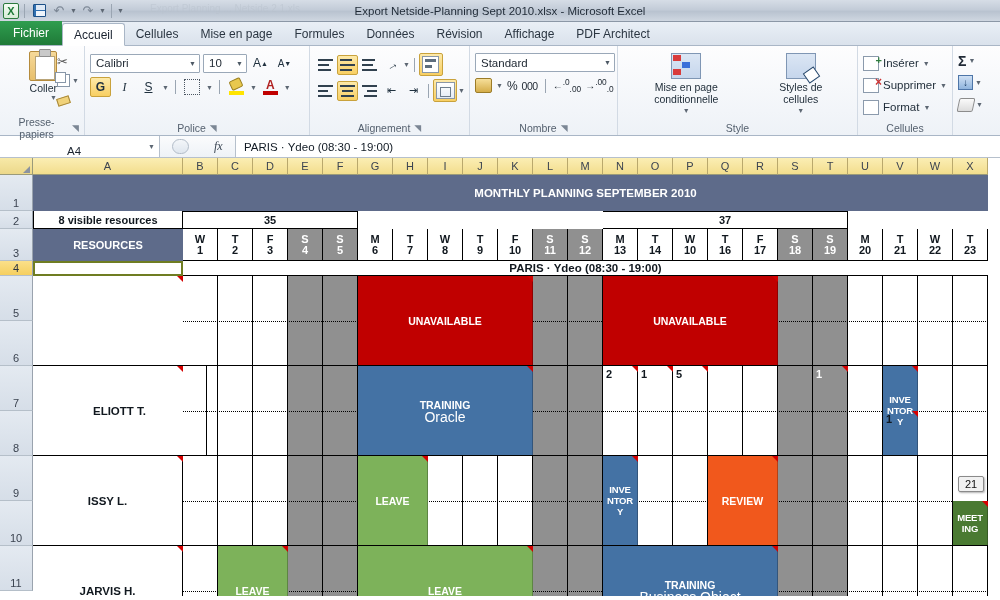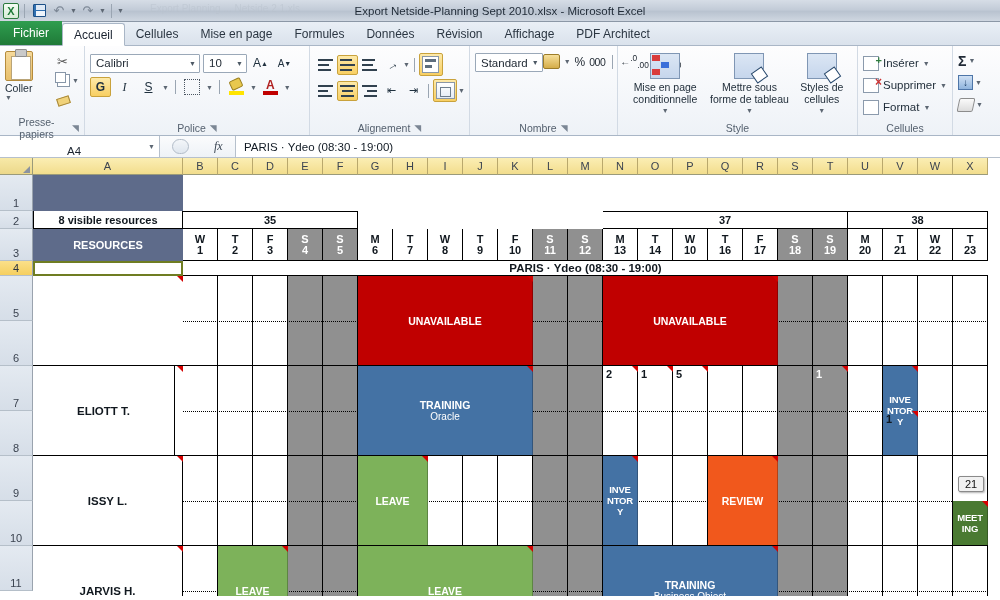--- a/index.html
+++ b/index.html
@@ -63,21 +63,21 @@
   }
   .grp{ position:relative; height:100%; padding:2px 5px 0; display:flex; flex-direction:column;}
   .grp + .grp{ border-left:1px solid #d2dae4; }
   .grp-body{ flex:1; display:flex; align-items:flex-start; padding-top:3px; }
   .grp-label{
     height:14px;font-size:10.5px;color:#55616f;text-align:center;
     display:flex;align-items:center;justify-content:center;gap:4px;
   }
   .dlg{ font-size:9px;color:#7b8694; }
 
-  .bigbtn{ width:52px;display:flex;flex-direction:column;align-items:flex-start;font-size:10.5px;color:#23303c;}
+  .bigbtn{ width:52px;display:flex;flex-direction:column;align-items:flex-end;font-size:10.5px;color:#23303c;}
   .paste-ic{
     width:28px;height:30px;background:linear-gradient(#f6d99a,#e8bf6b);
     border:1px solid #b58b3c;border-radius:2px;position:relative;margin-bottom:1px;
   }
   .paste-ic:before{content:"";position:absolute;left:5px;top:4px;width:18px;height:22px;background:#fff;border:1px solid #b9a478;}
   .paste-ic:after{content:"";position:absolute;left:9px;top:-3px;width:10px;height:6px;background:#c9c9c9;border:1px solid #8e8e8e;border-radius:1px;}
   .mini-col{ display:flex;flex-direction:column;gap:2px;padding-top:2px; }
   .mini{ display:flex;align-items:center;gap:2px;font-size:11px;height:17px; }
 
   .scissors{width:14px;height:14px;color:#5a5a5a;font-size:13px;line-height:13px;}
@@ -222,21 +222,21 @@
     position:absolute; display:flex; align-items:center; justify-content:center;
     font-size:11.5px; font-weight:bold; color:#11181f;
     border-right:1px solid #000; background:#fff;
   }
   .blk{
     position:absolute; display:flex; flex-direction:column;
     align-items:center; justify-content:center; text-align:center;
     color:#fff; font-size:10.5px; font-weight:bold; line-height:12px;
     border-right:1px solid rgba(0,0,0,.25);
   }
-  .blk .sub{ font-weight:normal; font-size:10px; }
+  .blk .sub{ font-weight:normal; font-size:14px; }
   .blk.narrow{ font-size:9.5px; line-height:11px; letter-spacing:-.2px;}
   .cmt{ position:absolute; width:0;height:0; border-top:6px solid #d40000; border-left:6px solid transparent; }
   .num{ position:absolute; font-size:11px; font-weight:bold; color:#11181f; }
   .num.w{ color:#fff; }
   .tip{
     position:absolute; background:#f1f1f1; border:1px solid #8a8a8a;
     font-size:11px; color:#111; padding:1px 6px; border-radius:2px;
     box-shadow:1px 1px 2px rgba(0,0,0,.3);
   }
 </style>
@@ -420,21 +420,21 @@
         <span class="tiny-caret">▼</span>
       </div>
     </div>
     <div class="grp-label">
       <span>Alignement</span>
       <span class="dlg">◥</span>
     </div>
   </div>
 
   <div class="grp" style="width:148px">
-    <div class="grp-body" style="flex-direction:row;padding-top:5px">
+    <div class="grp-body" style="flex-direction:column;padding-top:5px">
       <div class="combo" style="width:140px;margin-bottom:5px">
         <span class="cv">Standard</span>
           <span class="ca">▼</span>
       </div>
       <div class="numrow">
         <span class="coin-ic"></span>
         <span class="tiny-caret">▼</span>
         <span class="pct">%</span>
         <span class="com">000</span>
         <div class="sep"></div>
@@ -450,27 +450,20 @@
 
   <div class="grp" style="width:240px">
     <div class="grp-body" style="justify-content:space-around;padding-top:5px">
       <div class="stylebtn">
         <span class="grid-ic">
             <i class="r1"></i>
             <i class="r2"></i>
             <i class="r3"></i>
           </span>
         <span>Mise en page conditionnelle</span>
-          <span class="tiny-caret">▼</span>
-      </div>
-      <div class="stylebtn">
-        <span class="grid-ic">
-            <i class="brush2"></i>
-          </span>
-        <span>Mettre sous forme de tableau</span>
           <span class="tiny-caret">▼</span>
       </div>
       <div class="stylebtn" style="width:60px">
         <span class="grid-ic">
             <i class="brush2"></i>
           </span>
         <span>Styles de cellules</span>
           <span class="tiny-caret">▼</span>
       </div>
     </div>
@@ -567,24 +560,24 @@
         <div class="rh" style="height: 45px;">5</div>
         <div class="rh" style="height: 45px;">6</div>
         <div class="rh" style="height: 45px;">7</div>
         <div class="rh" style="height: 45px;">8</div>
         <div class="rh" style="height: 45px;">9</div>
         <div class="rh" style="height: 45px;">10</div>
         <div class="rh" style="height: 45px;">11</div>
       </div>
     <div class="cells" id="cells">
         <div class="band" style="left:0;top:0;width:150px;height:36px;background:#5E6B8A;"></div>
+        <div class="band banner" style="left:150px;top:0;width:805px;height:36px;">MONTHLY PLANNING SEPTEMBER 2010</div>
         <div class="band vis" style="left:0;top:36px;width:150px;height:18px;">8 visible resources</div>
         <div class="band wkcell" style="left:150px;top:36px;width:175px;height:18px;">35</div>
         <div class="band wkcell" style="left:570px;top:36px;width:245px;height:18px;">37</div>
-        <div class="band wkcell" style="left:815px;top:36px;width:140px;height:18px;">38</div>
         <div class="band reshdr" style="left:0;top:54px;width:150px;height:32px;">RESOURCES</div>
         <div class="band dayc" style="left:150px;top:54px;width:35px;height:32px;">
           <span>W</span>
           <span>1</span>
         </div>
         <div class="band dayc" style="left:185px;top:54px;width:35px;height:32px;">
           <span>T</span>
           <span>2</span>
         </div>
         <div class="band dayc" style="left:220px;top:54px;width:35px;height:32px;">
@@ -693,21 +686,21 @@
         <div class="gcell" style="left:710px;top:101px;width:35px;height:90px;"></div>
         <div class="gcell we" style="left:745px;top:101px;width:35px;height:90px;"></div>
         <div class="gcell we" style="left:780px;top:101px;width:35px;height:90px;"></div>
         <div class="gcell" style="left:815px;top:101px;width:35px;height:90px;"></div>
         <div class="gcell" style="left:850px;top:101px;width:35px;height:90px;"></div>
         <div class="gcell" style="left:885px;top:101px;width:35px;height:90px;"></div>
         <div class="gcell" style="left:920px;top:101px;width:35px;height:90px;"></div>
         <div class="halfline" style="left:150px;top:146px;width:805px;"></div>
         <div class="rowline" style="top:190px;width:955px;"></div>
         <div class="cmt" style="left:144px;top:101px;"></div>
-        <div class="namecell" style="left:0;top:191px;width:142px;height:90px;">ELIOTT T.</div>
+        <div class="namecell" style="left:0;top:191px;width:174px;height:90px;">ELIOTT T.</div>
         <div class="gcell" style="left:150px;top:191px;width:35px;height:90px;"></div>
         <div class="gcell" style="left:185px;top:191px;width:35px;height:90px;"></div>
         <div class="gcell" style="left:220px;top:191px;width:35px;height:90px;"></div>
         <div class="gcell we" style="left:255px;top:191px;width:35px;height:90px;"></div>
         <div class="gcell we" style="left:290px;top:191px;width:35px;height:90px;"></div>
         <div class="gcell" style="left:325px;top:191px;width:35px;height:90px;"></div>
         <div class="gcell" style="left:360px;top:191px;width:35px;height:90px;"></div>
         <div class="gcell" style="left:395px;top:191px;width:35px;height:90px;"></div>
         <div class="gcell" style="left:430px;top:191px;width:35px;height:90px;"></div>
         <div class="gcell" style="left:465px;top:191px;width:35px;height:90px;"></div>

